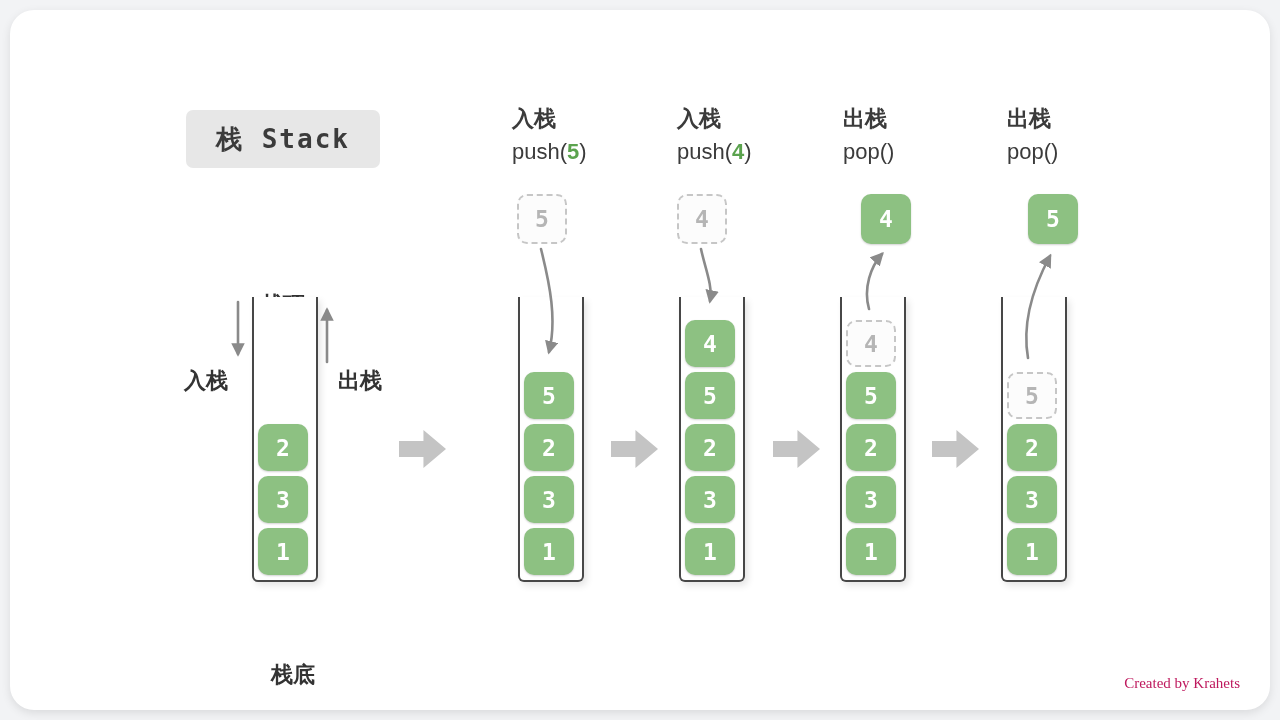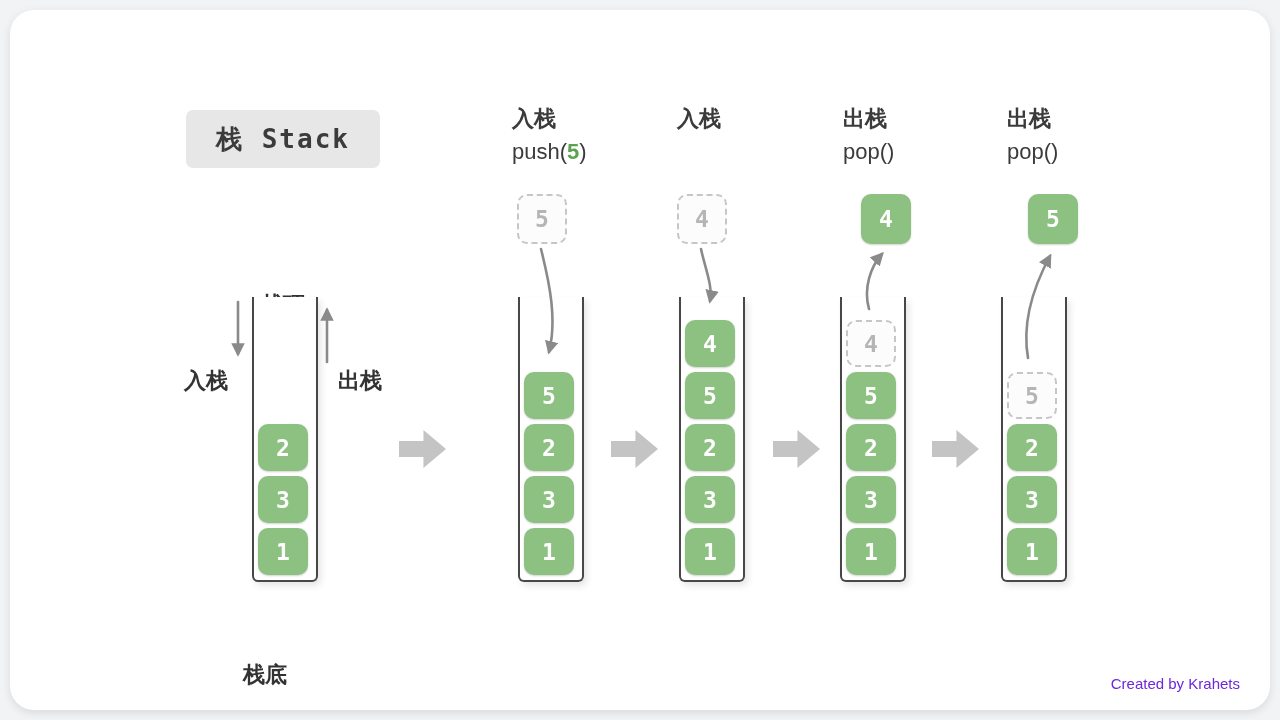--- a/index.html
+++ b/index.html
@@ -21,45 +21,46 @@
     border-right:2px solid #474747;border-bottom:2px solid #474747;
     border-radius:0 0 6px 6px;box-shadow:3px 4px 7px rgba(0,0,0,0.10);}
   .item{width:50px;height:47px;border-radius:10px;display:flex;align-items:center;
     justify-content:center;font-family:"DejaVu Sans Mono",monospace;font-size:23px;
     font-weight:700;color:#ffffff;box-sizing:border-box;}
   .item.solid{box-shadow:0 1px 2px rgba(0,0,0,0.18);}
   .item.ghost{background:#fcfcfc;border:2px dashed #c6c6c6;color:#b5b5b5;box-shadow:none;}
   .block-arrow{top:430px;width:47px;height:38px;
     clip-path:polygon(0% 29%,52% 29%,52% 0%,100% 50%,52% 100%,52% 71%,0% 71%);}
   .watermark{left:1060px;top:675px;width:180px;text-align:right;
-    font-family:Liberation Sans, sans-serif;font-size:15px;color:#6d28d9;}
+    font-family:Liberation Serif, serif;font-size:15px;color:#be185d;}
   svg.overlay{position:absolute;left:0;top:0;width:1280px;height:720px;pointer-events:none;}
 </style>
 </head>
 <body>
 
 <div class="card abs"></div>
 
 <div class="abs title-box">栈 Stack</div>
 
 <div class="abs cn-label" style="left:243px;top:242px;width:80px;text-align:center;">栈顶</div>
 
-<div class="abs cn-label" style="left:243px;top:612px;width:80px;text-align:left;">栈底</div>
+<div class="abs cn-label" style="left:253px;top:612px;width:80px;text-align:center;">栈底</div>
 
 <div class="abs cn-label" style="left:168px;top:318px;width:60px;text-align:right;">入栈</div>
 
 <div class="abs cn-label" style="left:338px;top:318px;width:60px;text-align:left;">出栈</div>
 
 <div id="ops-root">
     <div class="abs op-label" style="left: 512px;">
       <span class="op-name">入栈</span>
       <span class="op-code"><span>push(</span><span class="op-arg" style="color: rgb(91, 163, 78);">5</span><span>)</span></span>
     </div>
     <div class="abs op-label" style="left: 677px;">
       <span class="op-name">入栈</span>
+      <span class="op-code"><span>push(</span><span class="op-arg" style="color: rgb(91, 163, 78);">4</span><span>)</span></span>
     </div>
     <div class="abs op-label" style="left: 843px;">
       <span class="op-name">出栈</span>
       <span class="op-code"><span>pop(</span><span class="op-arg" style="color: rgb(91, 163, 78);"></span><span>)</span></span>
     </div>
     <div class="abs op-label" style="left: 1007px;">
       <span class="op-name">出栈</span>
       <span class="op-code"><span>pop(</span><span class="op-arg" style="color: rgb(91, 163, 78);"></span><span>)</span></span>
     </div>
   </div>

